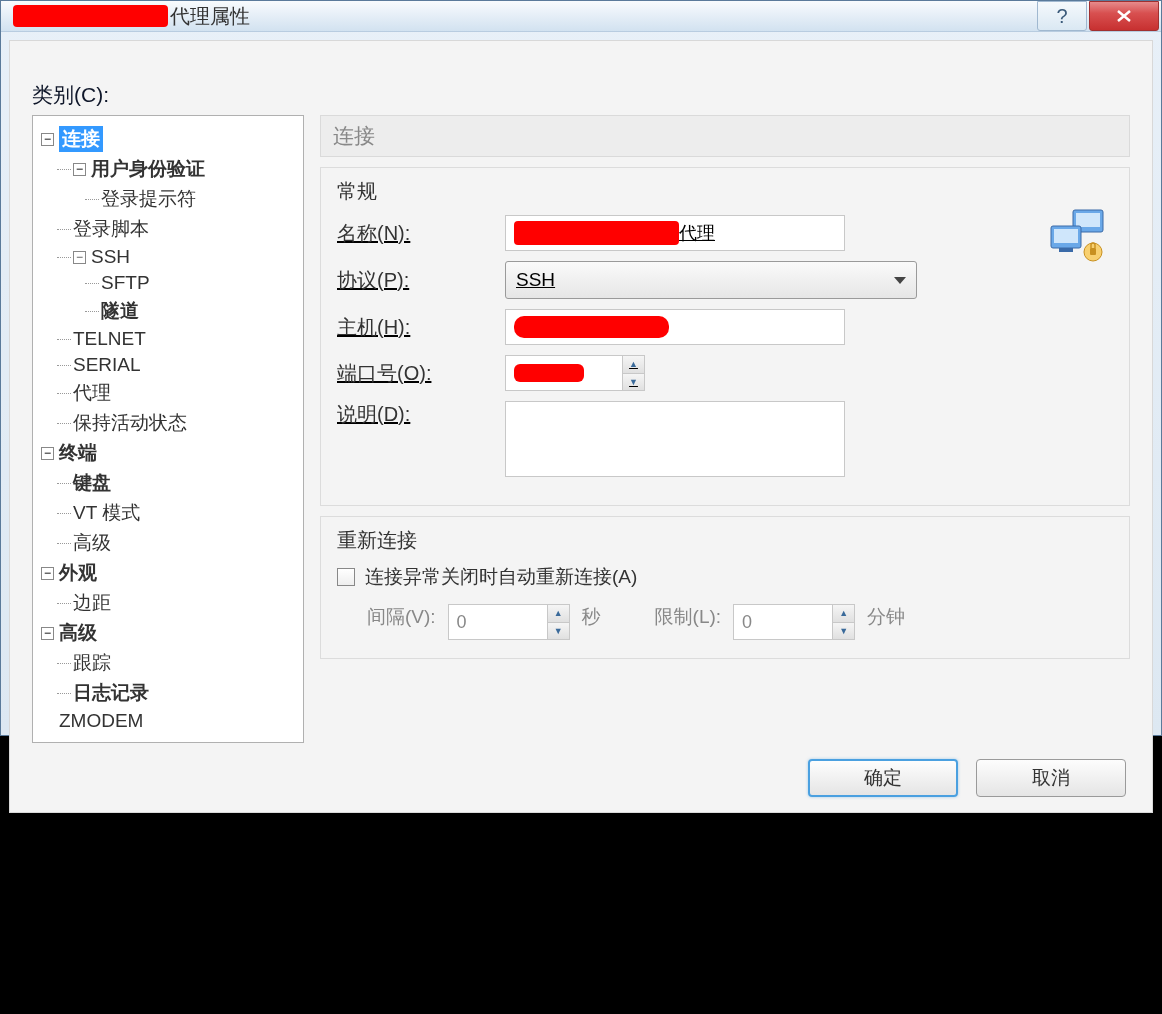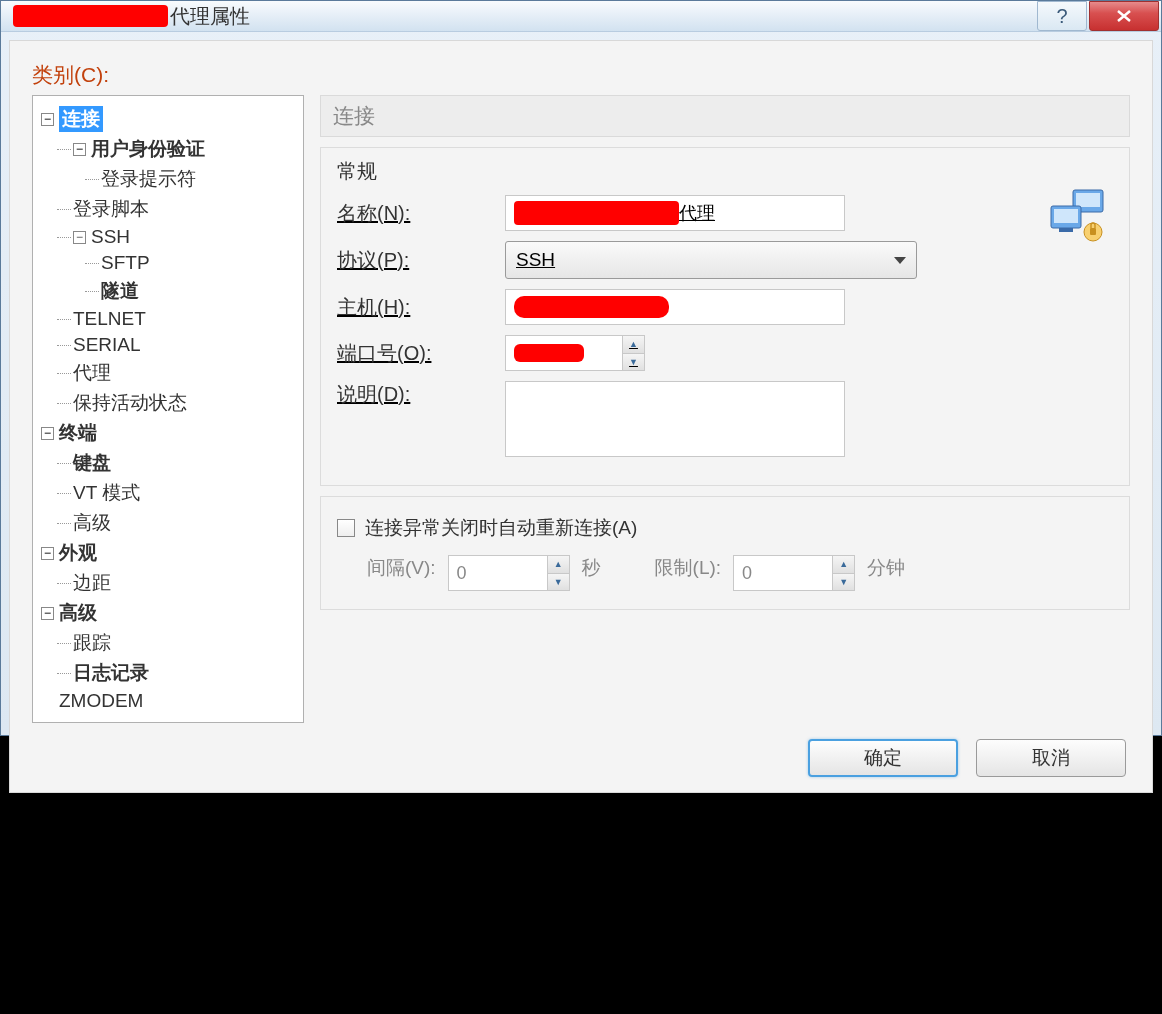--- a/index.html
+++ b/index.html
@@ -73,22 +73,23 @@
       flex: 1;
       padding: 20px 22px 15px 22px;
       display: flex;
       flex-direction: column;
       background: #f4f4f4;
       margin: 8px;
       border: 1px solid #d8d8d8;
     }
     .category-label {
       font-size: 21px;
-      color: #c2410c;
+      color: #0f172a;
       margin-bottom: 6px;
+      margin-top: 20px;
     }
     .content-row {
       flex: 1;
       display: flex;
       gap: 16px;
     }
     .tree-panel {
       width: 272px;
       background: #fff;
       border: 1px solid #b0b0b0;
@@ -505,20 +506,21 @@
             </div>
           </div>
 
           <div class="form-row" style="align-items:flex-start">
             <div class="form-label">说明(D):</div>
             <div class="text-input tall"></div>
           </div>
         </div>
 
         <div class="section">
+          <div class="section-title">重新连接</div>
           <div class="checkbox-row">
             <div class="checkbox"></div>
             <div class="checkbox-label">连接异常关闭时自动重新连接(A)</div>
           </div>
           <div class="reconnect-row">
             <span class="form-label2">间隔(V):</span>
             <div class="spinner">
               <div class="spinner-val">0</div>
               <div class="spinner-btns">
                 <div class="spin-btn">▲</div>

